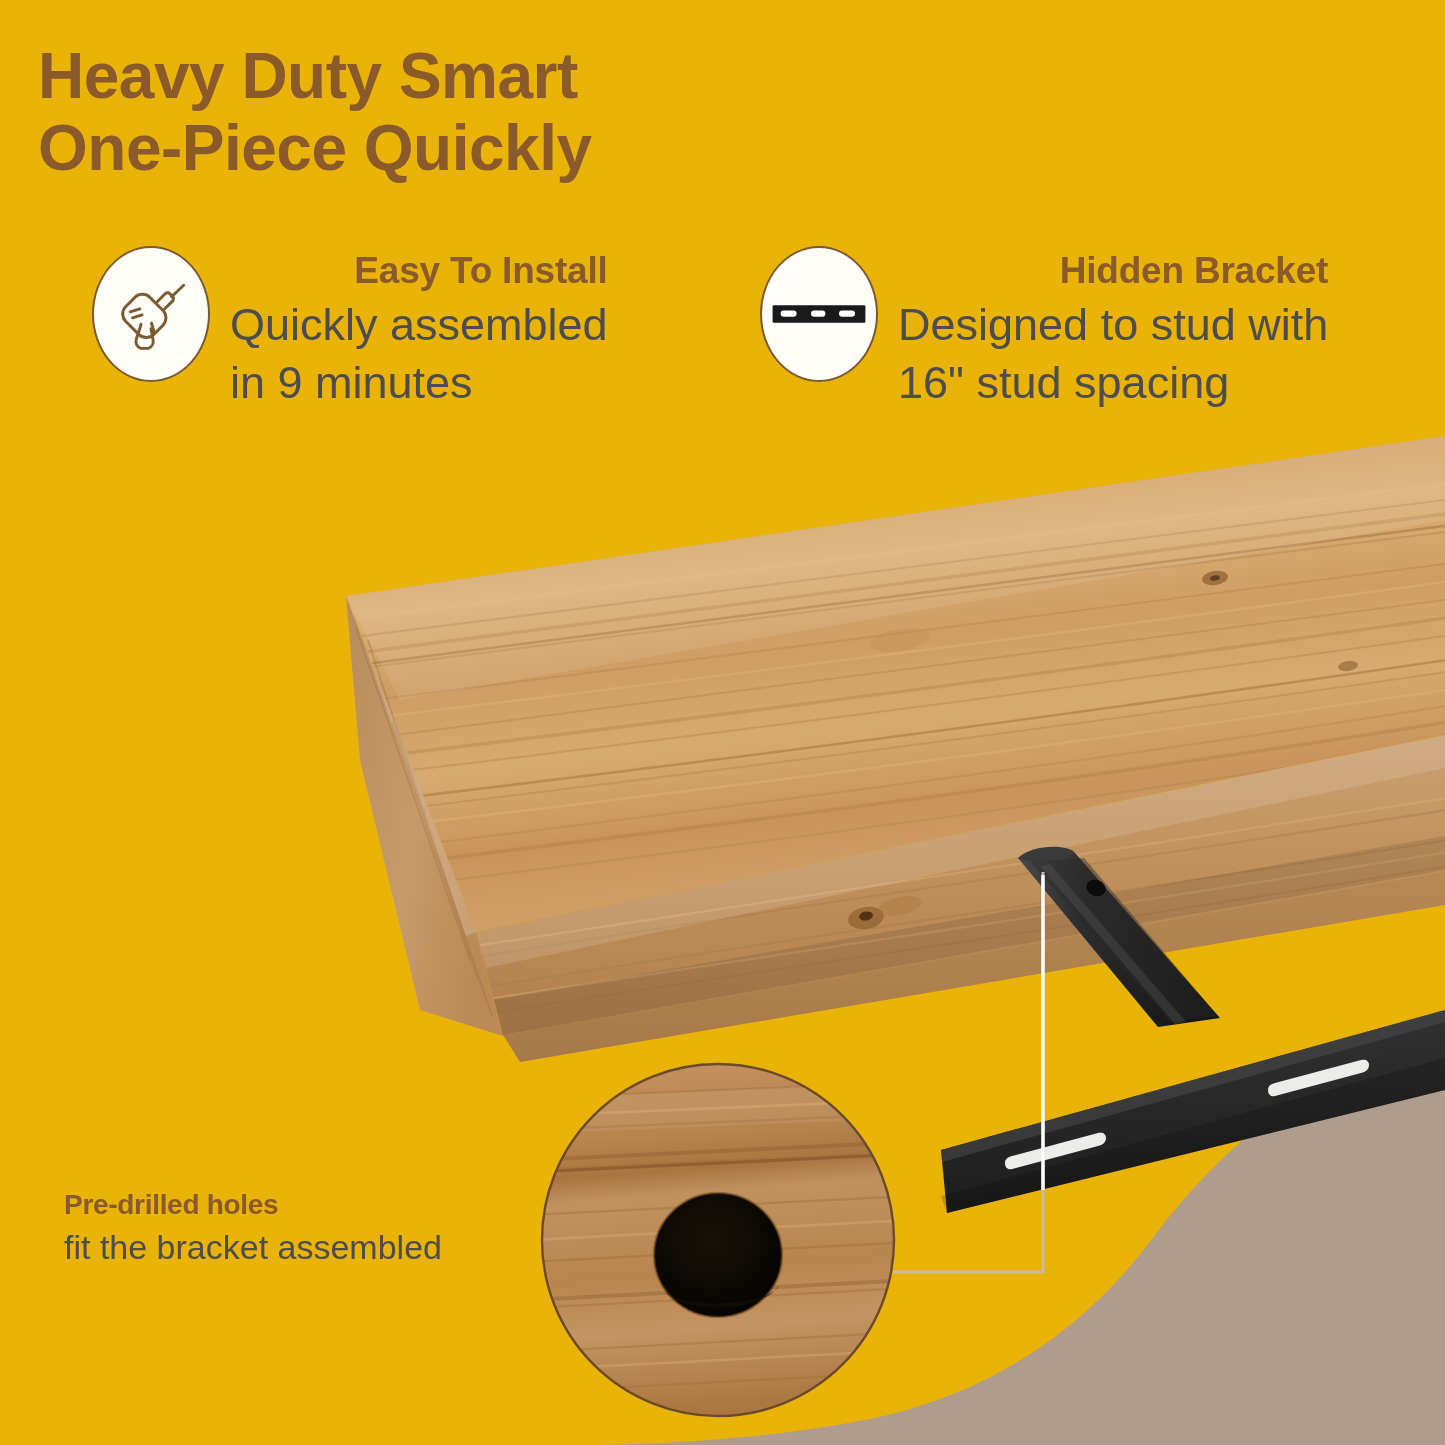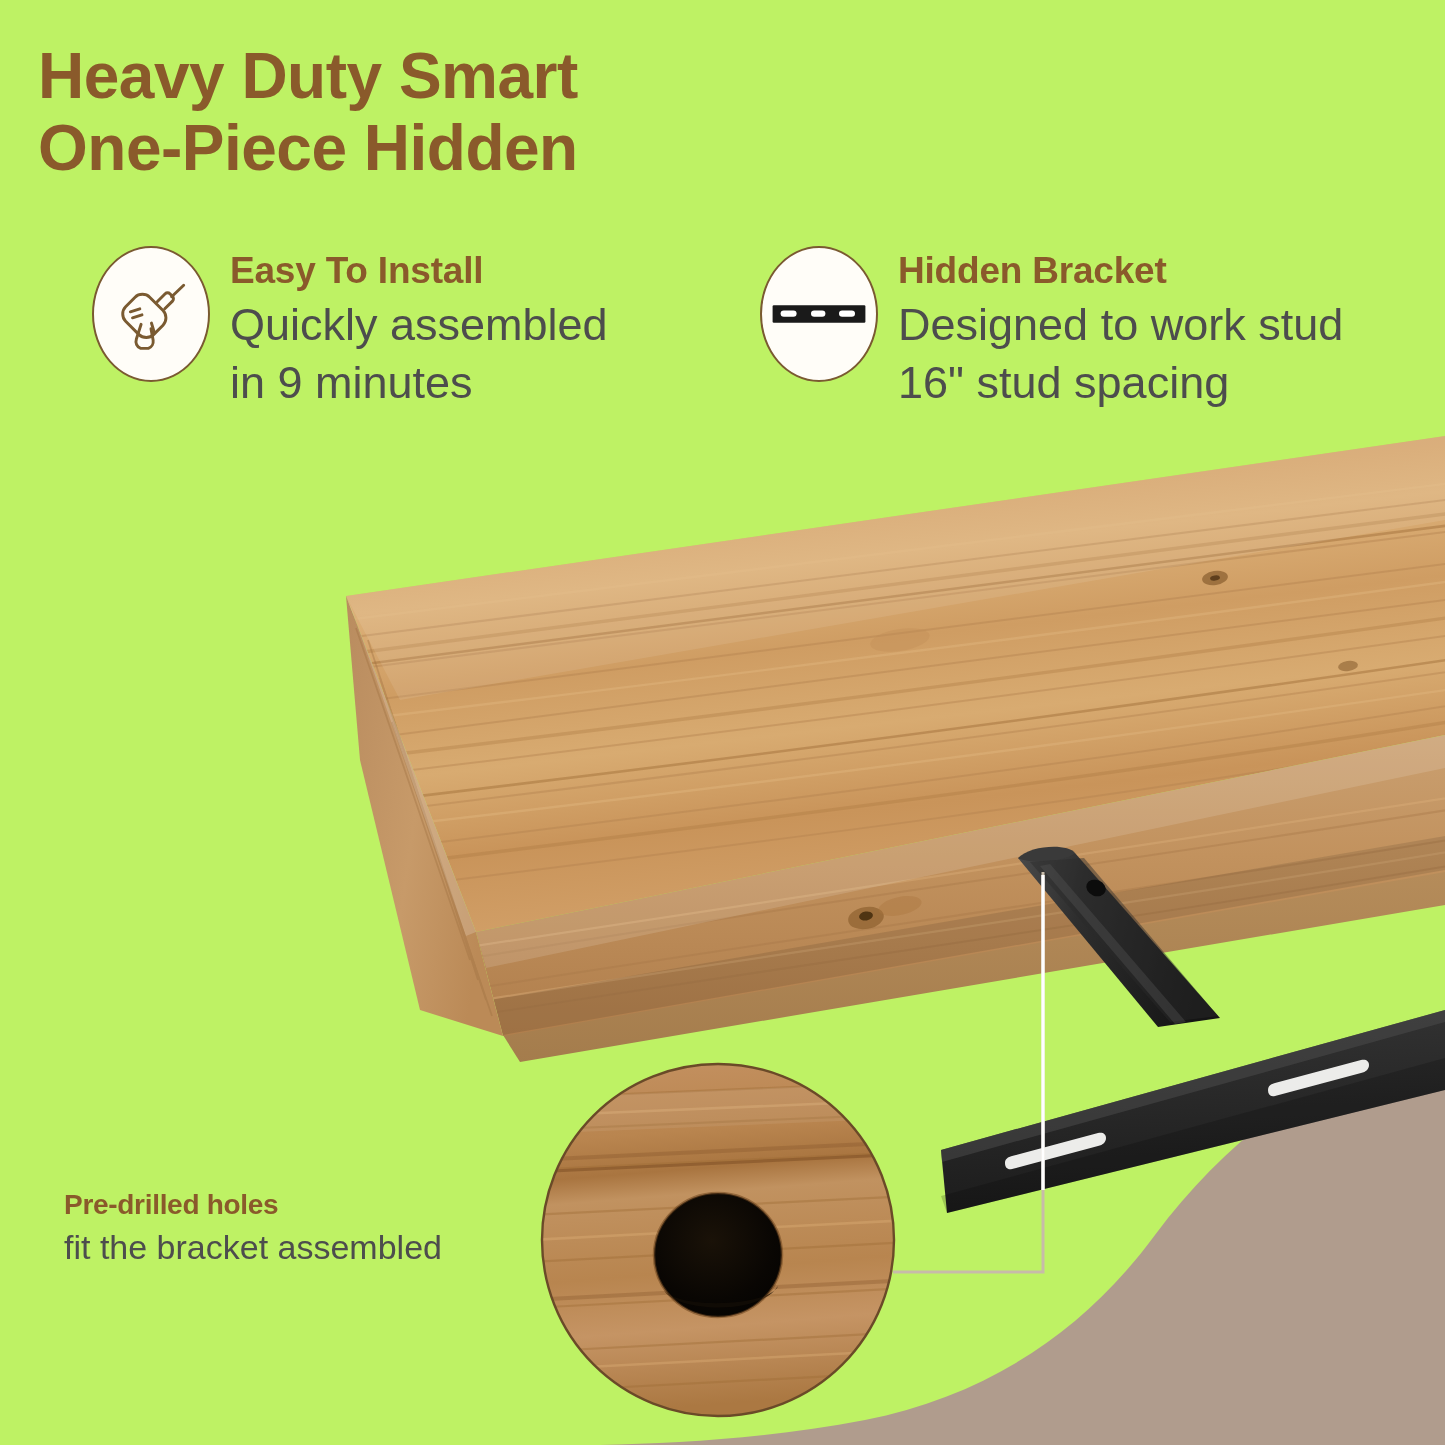--- a/index.html
+++ b/index.html
@@ -4,21 +4,21 @@
 <style>
   html, body {
     margin: 0;
     padding: 0;
     background: #ffffff;
   }
   #stage {
     position: relative;
     width: 1445px;
     height: 1445px;
-    background: #bef264;
+    background: #eab308;
     overflow: hidden;
     font-family: "Liberation Sans", sans-serif;
   }
 
   
   .wave {
     position: absolute;
     left: 0; top: 0;
     width: 1445px; height: 1445px;
     pointer-events: none;
@@ -62,20 +62,21 @@
   }
   .feat-text { padding-top: 4px; }
   .feat-title {
     color: #8a5a2b;
     font-size: 37px;
     font-weight: 800;
     line-height: 1.12;
     letter-spacing: -0.2px;
     margin-bottom: 5px;
     white-space: nowrap;
+    text-align: right;
   }
   .feat-sub {
     color: #4d4d4d;
     font-size: 45px;
     font-weight: 400;
     line-height: 1.28;
   }
   .feat-sub span { display: block; white-space: nowrap; }
 
   
@@ -113,21 +114,21 @@
 <body>
 
 <div id="stage">
 
   <svg class="wave" viewBox="0 0 1445 1445">
     <path d="M1445,1035 C1330,1060 1230,1135 1155,1235 C1085,1330 990,1395 865,1420 C770,1438 680,1443 600,1445 L1445,1445 Z" fill="#B09C8D"></path>
   </svg>
 
   <div class="headline">
     <span>Heavy Duty Smart</span>
-    <span class="l2">One-Piece Hidden</span>
+    <span class="l2">One-Piece Quickly</span>
   </div>
 
   <div class="feature" id="feature-install">
     <div class="feat-badge">
       <svg width="86" height="86" viewBox="0 0 100 100">
         <g fill="none" stroke="#7a5a31" stroke-width="3.4" stroke-linecap="round" stroke-linejoin="round">
 
           <path d="M20.5,41.5 C16,46 16,54 20.5,58.5 L36,74 C40.5,78.5 48.5,78.5 53,74 L64,63 C68.5,58.5 68.5,50.5 64,46 L48.5,30.5 C44,26 36,26 31.5,30.5 Z"></path>
 
           <path d="M57.5,35.5 L66.5,26.5 C68,25 70.5,25 72,26.5 L75,29.5 C76.5,31 76.5,33.5 75,35 L66,44"></path>
@@ -157,21 +158,21 @@
       <svg width="96" height="40" viewBox="0 0 120 44">
         <rect x="2" y="11" width="116" height="22" rx="1.5" fill="#1a1a1a"></rect>
         <rect x="12" y="17.5" width="20" height="8" rx="4" fill="#ffffff"></rect>
         <rect x="50" y="17.5" width="18" height="8" rx="4" fill="#ffffff"></rect>
         <rect x="85" y="17.5" width="20" height="8" rx="4" fill="#ffffff"></rect>
       </svg>
     </div>
     <div class="feat-text">
       <div class="feat-title">Hidden Bracket</div>
       <div class="feat-sub">
-        <span>Designed to work stud</span>
+        <span>Designed to stud with</span>
         <span>16" stud spacing</span>
       </div>
     </div>
   </div>
 
   <svg class="photo" viewBox="0 0 1445 1445">
     <defs>
 
       <linearGradient id="woodTop" x1="0" y1="0" x2="0.25" y2="1">
         <stop offset="0%" stop-color="#d9ab72"></stop>

